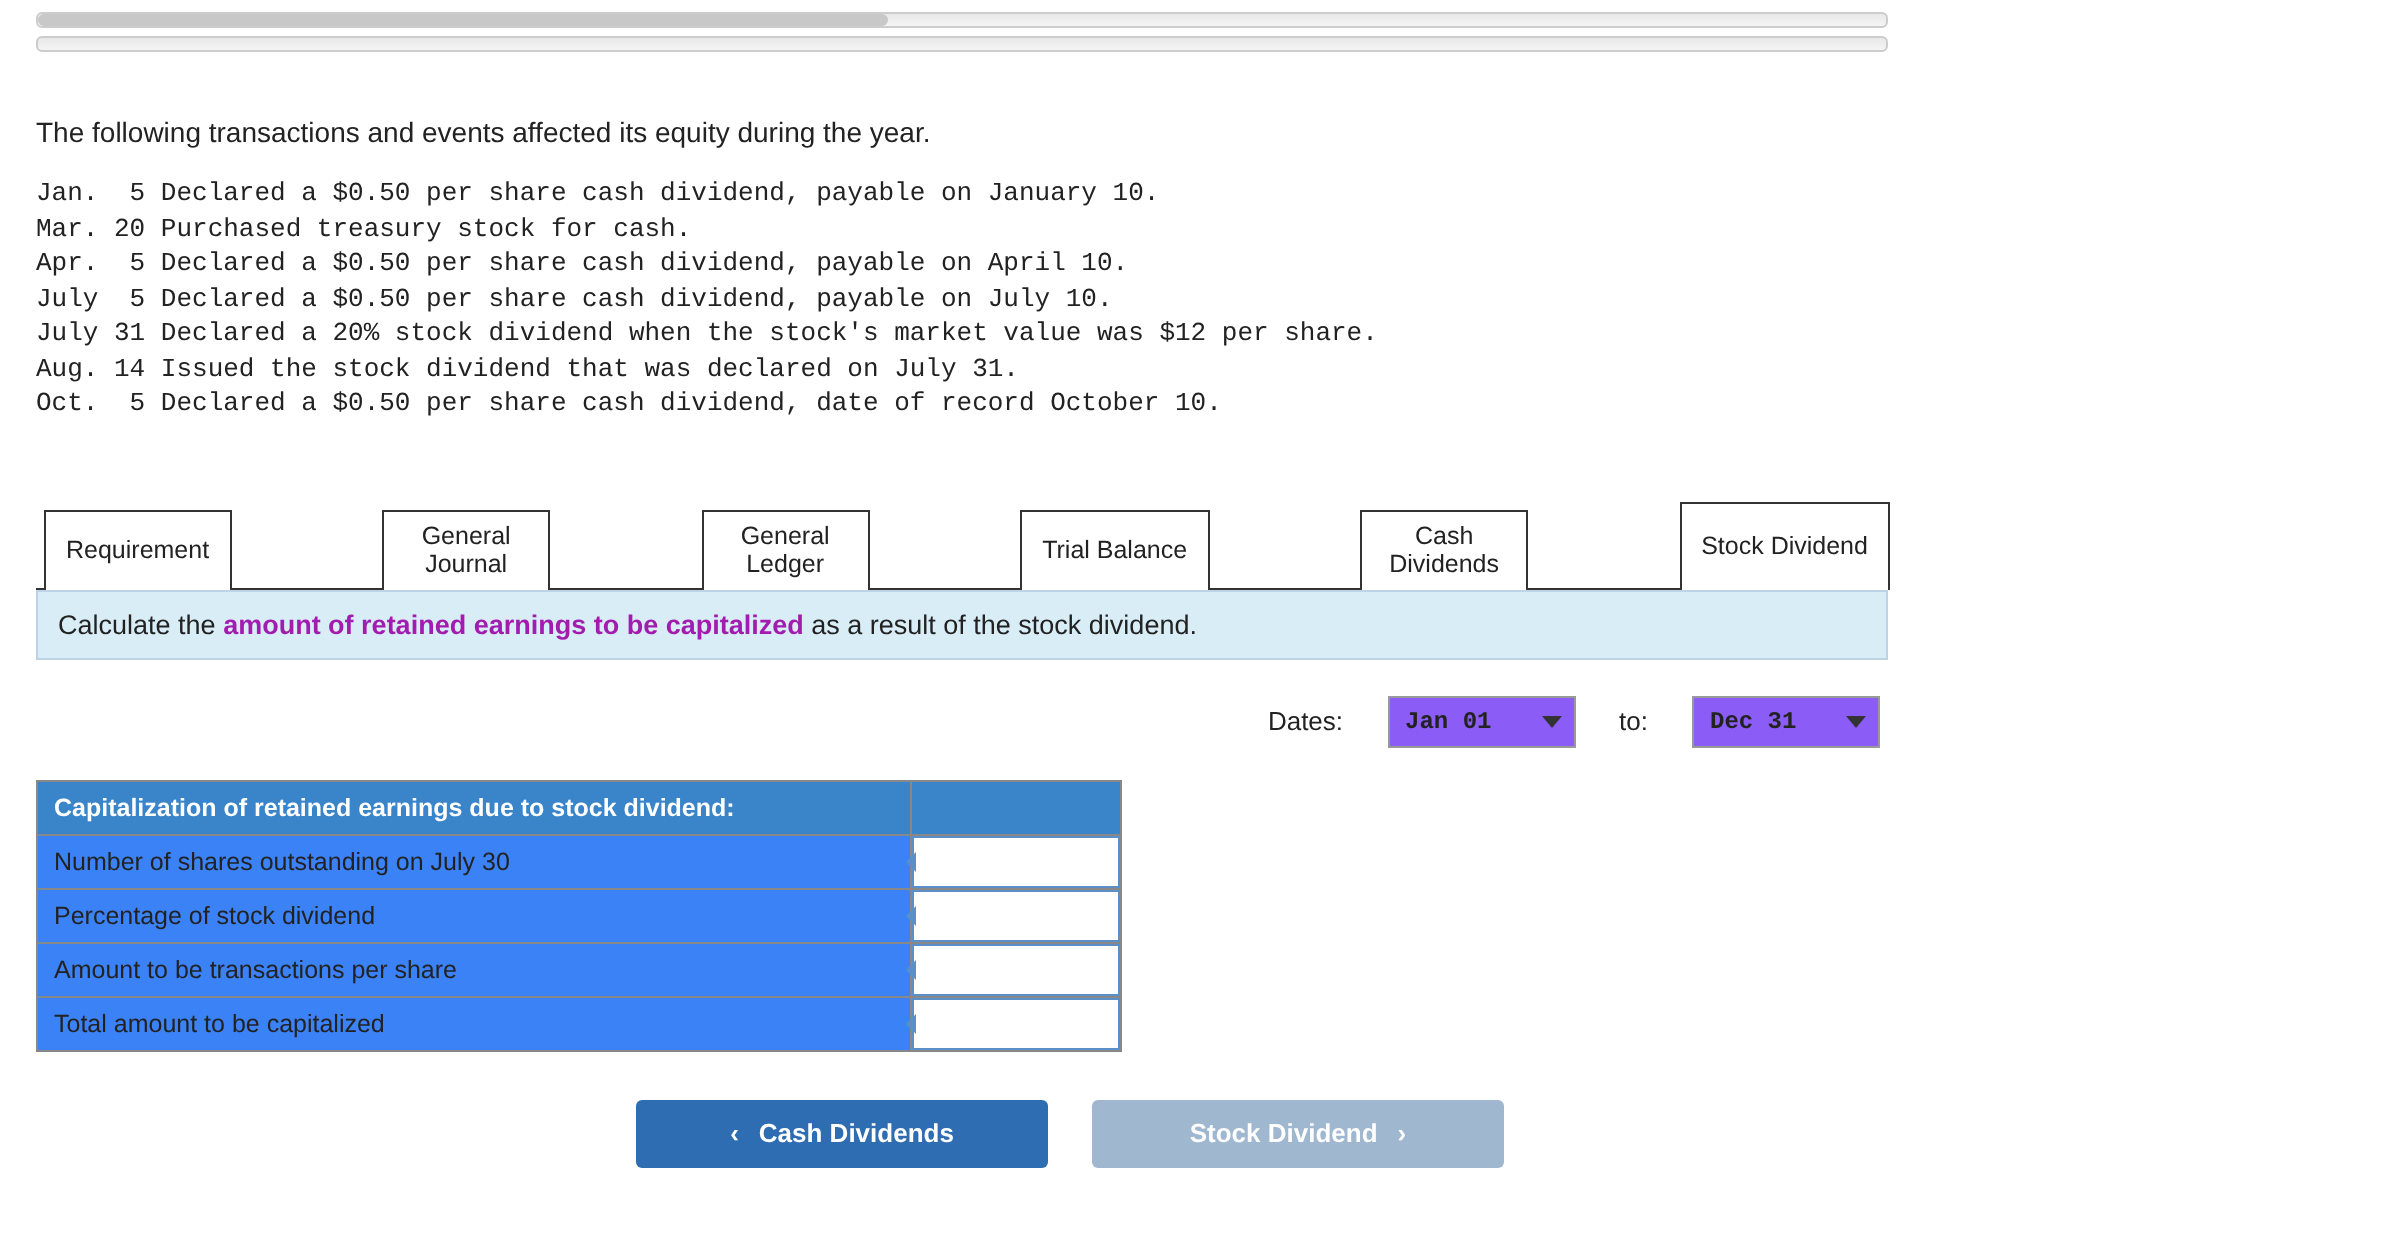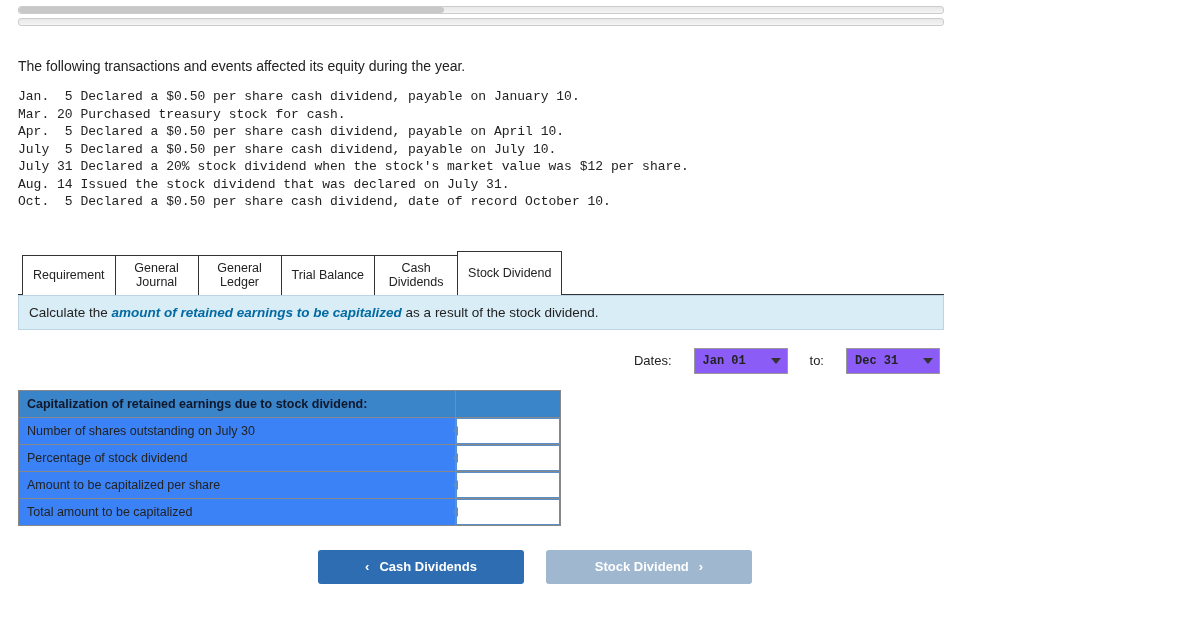--- a/index.html
+++ b/index.html
@@ -38,20 +38,21 @@
     font-family: "Courier New", monospace;
     font-size: 13px;
     line-height: 1.35;
     white-space: pre;
     margin-bottom: 28px;
   }
   .tabs {
     display:flex;
     align-items:flex-end;
     margin-left:4px;
+    justify-content:space-between;
   }
   .tab {
     border:1px solid #333;
     border-bottom:none;
     background:#fff;
     font-size:12.5px;
     text-align:center;
     display:flex;
     align-items:center;
     justify-content:center;
@@ -73,23 +74,22 @@
     border-top:1px solid #333;
     margin-top:-1px;
   }
   .instruction-bar {
     background:#d9edf7;
     border:1px solid #bcd4e6;
     padding:9px 10px;
     font-size:13.5px;
   }
   .instruction-bar .hl {
-    color:#0369a1;
-    font-weight:bold;
-    font-style:italic;
+    color:#a21caf;
+    font-weight:bold;
   }
   .dates-row {
     display:flex;
     justify-content:flex-end;
     align-items:center;
     gap:22px;
     padding: 18px 4px 16px 4px;
     font-size:13px;
   }
   .date-box {
@@ -118,21 +118,21 @@
     border:1px solid #888;
     padding:4px 8px;
     height:18px;
     box-sizing:content-box;
     text-align:left;
     vertical-align:middle;
     background:#3b82f6;
   }
   table.calc th.hdr {
     background:#3a84c9;
-    color:#0f172a;
+    color:#ffffff;
     font-weight:bold;
     font-size:12.5px;
   }
   table.calc td.label-col { width:420px; }
   table.calc td.val-col   { width:88px; position:relative; }
   .input-cell {
     position:absolute; inset:0;
     border:1px solid #5a8fc8;
     pointer-events:auto;
     background:#fff;
@@ -238,21 +238,21 @@
               <div class="input-cell"></div>
             </td>
           </tr>
           <tr>
             <td class="label-col">Percentage of stock dividend</td>
             <td class="val-col">
               <div class="input-cell"></div>
             </td>
           </tr>
           <tr>
-            <td class="label-col">Amount to be capitalized per share</td>
+            <td class="label-col">Amount to be transactions per share</td>
             <td class="val-col">
               <div class="input-cell"></div>
             </td>
           </tr>
           <tr>
             <td class="label-col">Total amount to be capitalized</td>
             <td class="val-col">
               <div class="input-cell"></div>
             </td>
           </tr>

